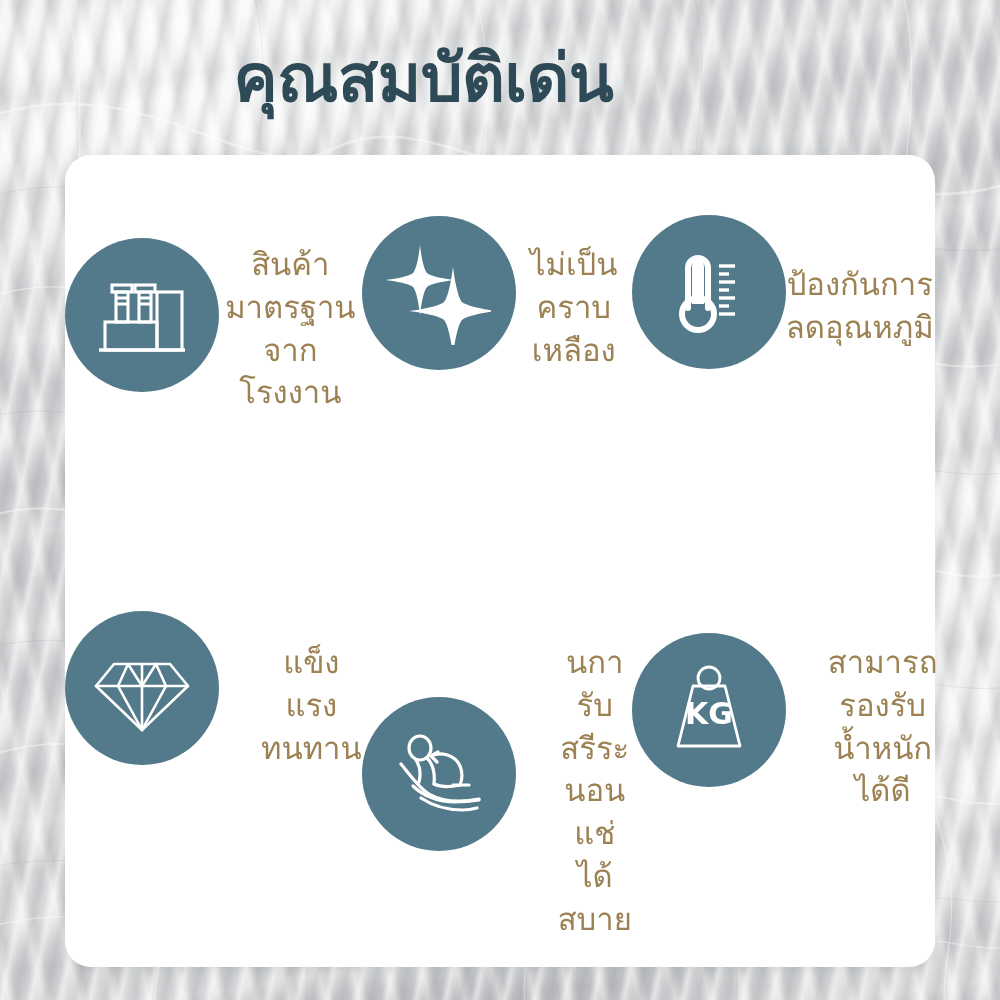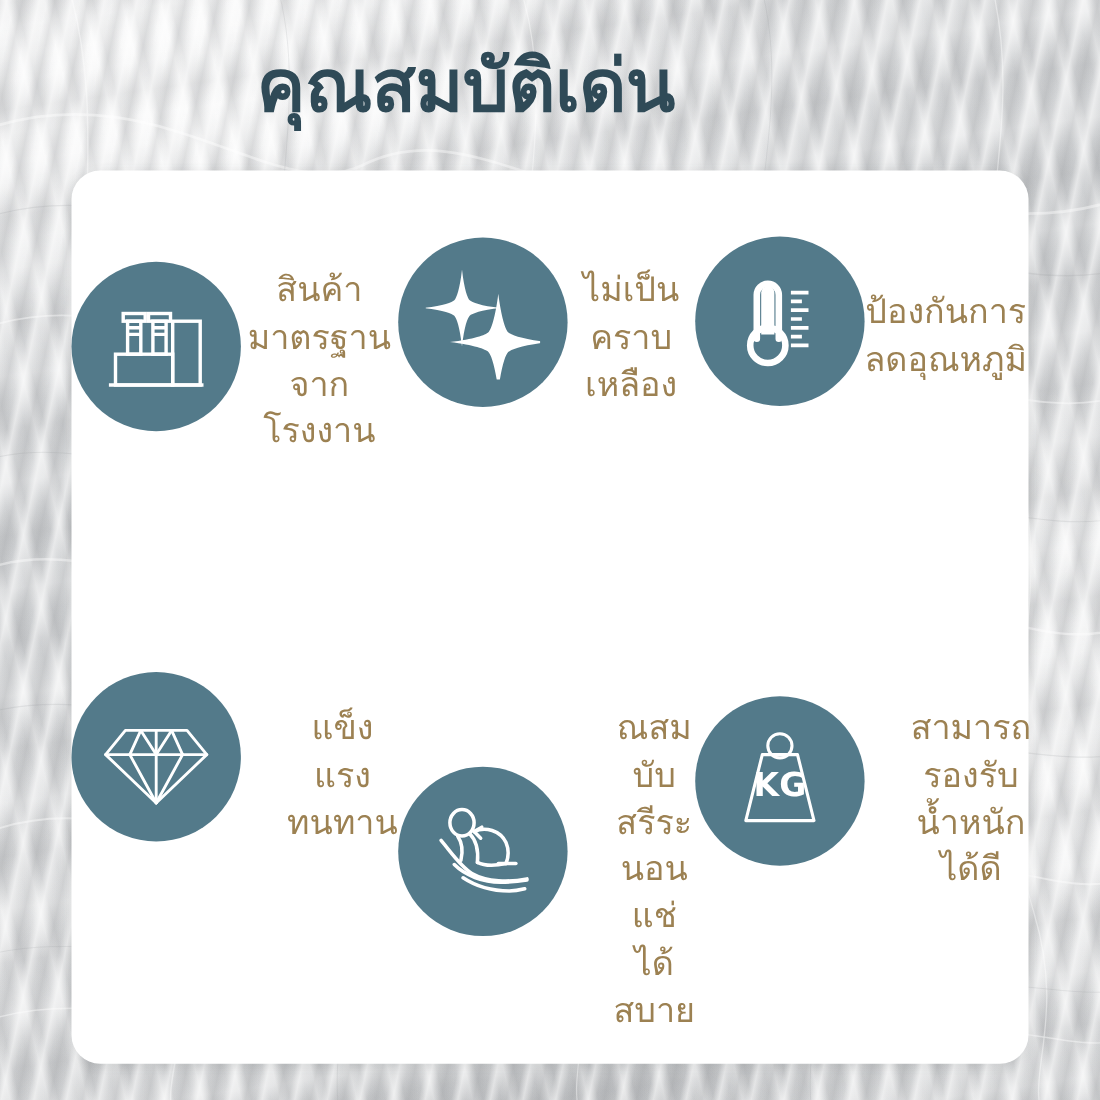--- a/index.html
+++ b/index.html
@@ -67,21 +67,21 @@
     box-shadow: 0 2px 10px rgba(80,85,90,0.10);
   }
 
   
   #page-title {
     position: absolute;
     left: 0;
     top: 44px;
     width: 847px;
     text-align: center;
-    font-family: Liberation Sans, sans-serif;
+    font-family: Liberation Serif, serif;
     font-size: 66px;
     font-weight: bold;
     letter-spacing: -0.5px;
     color: #2f4a57;
     line-height: 1.05;
     white-space: nowrap;
   }
 
   
   #feature-grid {
@@ -266,21 +266,21 @@
           <path d="M44,34 L51,30 M44,34 L50,40"></path>
 
           <path d="M47,62 C55,66 64,65 73,63"></path>
           <path d="M66,63 H82"></path>
 
           <path d="M14,42 C24,54 32,66 42,72 C56,80 76,80 92,77"></path>
           <path d="M26,64 C36,74 52,80 68,80 C78,80 86,79 92,78"></path>
           <path d="M34,76 C46,84 62,88 76,88 C82,88 86,87 90,86"></path>
         </svg>
       </div>
-      <div class="feature-label">ณสมบับสรีระ
+      <div class="feature-label">นการับสรีระ
 นอนแช่ได้สบาย</div>
     </div>
 
     <div class="feature-cell row2">
       <div class="icon-circle">
         <svg width="100" height="100" viewBox="0 0 100 100" xmlns="http://www.w3.org/2000/svg">
           <g fill="none" stroke="#ffffff" stroke-width="2.8" stroke-linejoin="round" stroke-linecap="round">
 
             <circle cx="50" cy="18" r="11"></circle>
 

